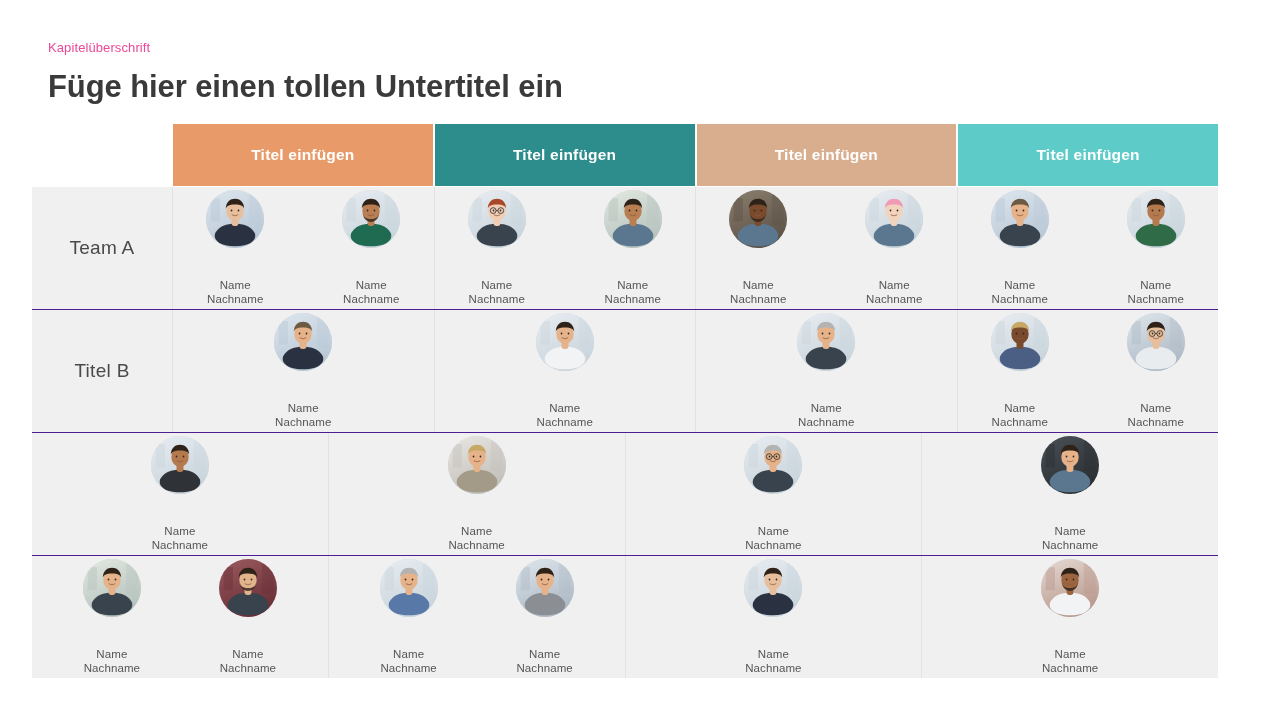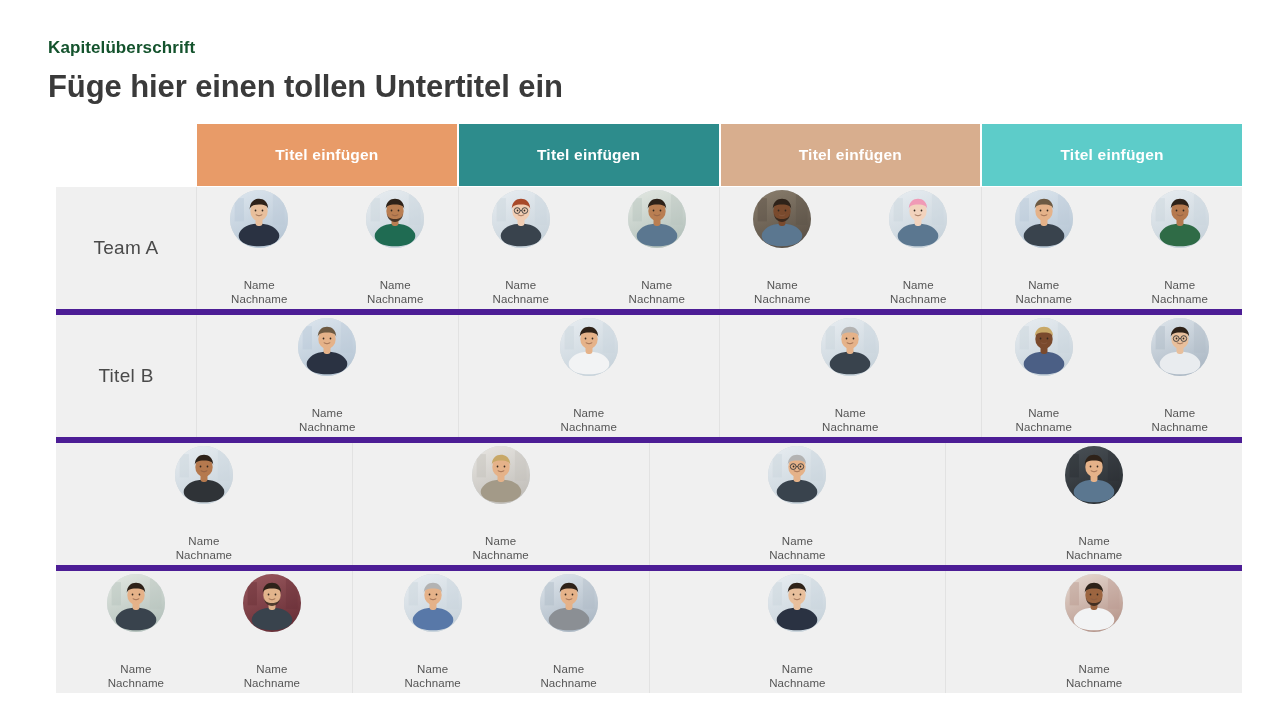--- a/index.html
+++ b/index.html
@@ -17,41 +17,41 @@
   }
 
   
   .heading-block {
     position: absolute;
     left: 48px;
     top: 36px;
     width: 900px;
   }
   .kicker {
-    font-size: 17px;
+    font-size: 13px;
     line-height: 24px;
-    color: #14532d;
-    font-weight: 700;
+    color: #ec4899;
+    font-weight: 400;
     letter-spacing: 0.1px;
     white-space: nowrap;
   }
   .title {
     margin-top: 8px;
     font-size: 31px;
     line-height: 38px;
     color: #3a3a3a;
     font-weight: 700;
     letter-spacing: -0.1px;
     white-space: nowrap;
   }
 
   
   .table {
     position: absolute;
-    left: 56px;
+    left: 32px;
     top: 124px;
     width: 1186px;
   }
   .header-row {
     display: flex;
     height: 62px;
   }
   .header-spacer {
     width: 141px;
     flex: 0 0 141px;
@@ -72,21 +72,21 @@
   }
   .header-cell:last-child { border-right: none; }
 
   .body-rows {
     border-top: 1px solid #ffffff;
   }
   .row {
     display: flex;
     height: 122px;
     background: #f0f0f0;
-    border-bottom: 6px solid #4c1d95;
+    border-bottom: 1px solid #4c1d95;
   }
   .row:last-child { border-bottom: none; }
 
   .team-cell {
     width: 141px;
     flex: 0 0 141px;
     display: flex;
     align-items: center;
     justify-content: center;
     font-size: 19px;

